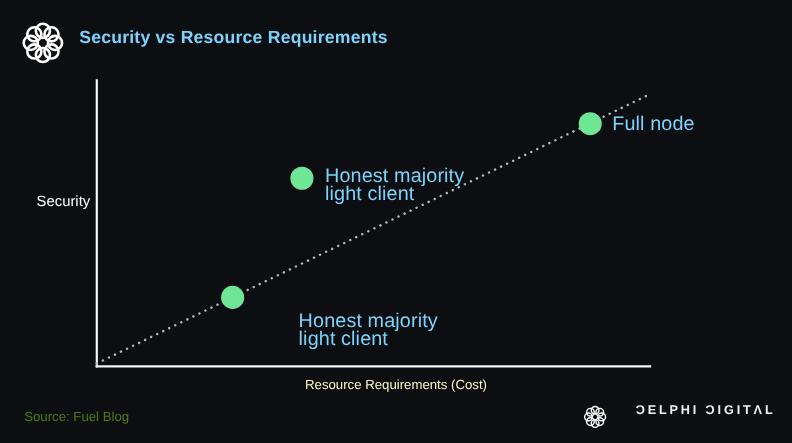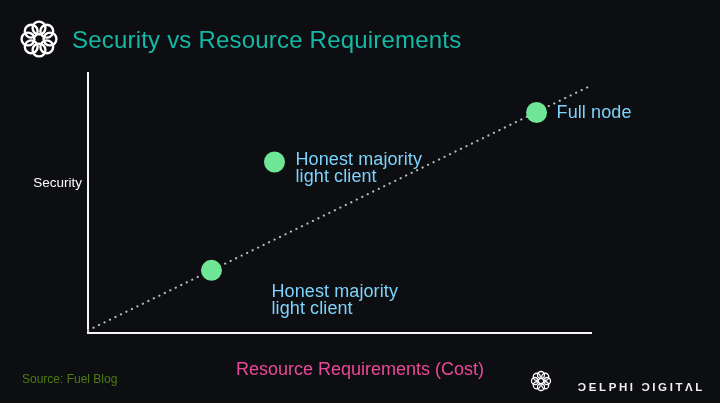--- a/index.html
+++ b/index.html
@@ -4,42 +4,42 @@
 <style>
   html,body{margin:0;padding:0;background:#0d0e11;}
   .stage{
     position:relative;width:720px;height:403px;overflow:hidden;
     background:#0d0e11;font-family:"Liberation Sans",sans-serif;
     -webkit-font-smoothing:antialiased;
   }
   .header-logo{position:absolute;left:17px;top:17px;width:44px;height:44px;}
   .page-title{
     position:absolute;left:72px;top:26px;margin:0;
-    font-size:24px;font-weight:400;color:#14b8a6;letter-spacing:.2px;
+    font-size:16px;font-weight:700;color:#7dd3fc;letter-spacing:.2px;
   }
   #plot-layer{position:absolute;left:0;top:0;width:720px;height:403px;}
   #label-layer{position:absolute;left:0;top:0;width:720px;height:403px;pointer-events:none;}
   .point-label{
     position:absolute;font-size:18px;line-height:17px;color:#7dd3fc;
     white-space:nowrap;letter-spacing:.1px;
   }
   .y-axis-label{
     position:absolute;left:18px;top:175px;width:64px;text-align:right;
     font-size:13.5px;color:#ffffff;
   }
   .x-axis-label{
-    position:absolute;left:110px;top:359px;width:500px;text-align:center;
-    font-size:18px;color:#ec4899;
+    position:absolute;left:110px;top:343px;width:500px;text-align:center;
+    font-size:12px;color:#fef9c3;
   }
   .source-note{
     position:absolute;left:22px;top:372px;font-size:12px;color:#4d7c0f;
   }
   .brand{
     position:absolute;right:15px;top:367px;height:26px;
-    display:flex;align-items:flex-end;gap:25px;
+    display:flex;align-items:flex-start;gap:25px;
   }
   .brand-icon{width:24px;height:24px;}
   .brand-wordmark{
     font-size:11.5px;font-weight:600;color:#f0f0f0;letter-spacing:2.6px;
     white-space:nowrap;
   }
   .knot{stroke:#ffffff;fill:none;}
 </style>
 </head>
 <body>

